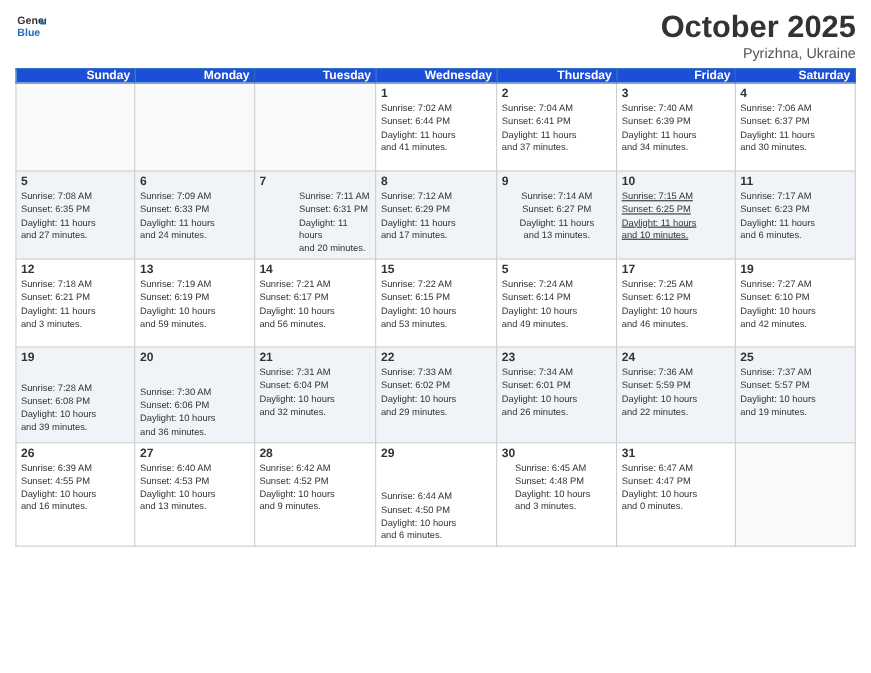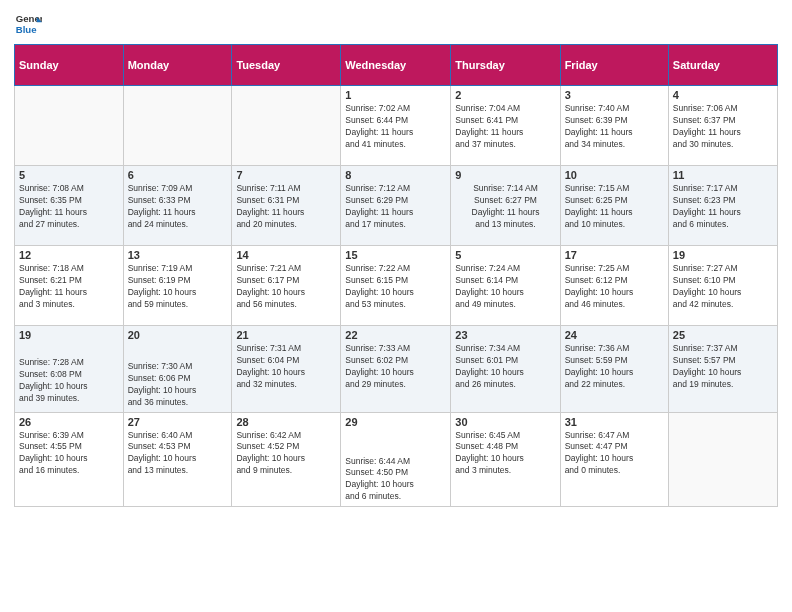--- a/index.html
+++ b/index.html
@@ -43,24 +43,24 @@
     .subtitle {
       font-size: 13px;
       color: #555;
     }
     .calendar {
       width: 100%;
       border-collapse: collapse;
       font-size: 9.5px;
     }
     .calendar th {
-      background: #be185d;
+      background: #1d4ed8;
       color: #fff;
-      padding: 14px 4px;
-      text-align: left;
+      padding: 0 4px;
+      text-align: right;
       font-size: 11px;
       font-weight: bold;
       border: 1px solid #2a6eba;
     }
     .calendar td {
       vertical-align: top;
       border: 1px solid #ccc;
       padding: 3px 4px;
       width: 113px;
       height: 80px;
@@ -93,20 +93,22 @@
 <div class="page">
   <div class="header">
     <div class="logo">
       <svg class="logo-icon" viewBox="0 0 32 32">
         <text x="2" y="14" font-size="11" font-weight="bold" fill="#333">General</text>
         <text x="2" y="26" font-size="11" font-weight="bold" fill="#1a6fba">Blue</text>
         <polygon points="26,8 32,14 26,14" fill="#1a6fba"></polygon>
       </svg>
     </div>
     <div class="title-block">
+      <div class="month-title">October 2025</div>
+      <div class="subtitle">Pyrizhna, Ukraine</div>
     </div>
   </div>
 
   <table class="calendar">
     <thead>
       <tr>
         <th>Sunday</th>
         <th>Monday</th>
         <th>Tuesday</th>
         <th>Wednesday</th>
@@ -159,42 +161,42 @@
           </td>
           <td>
             <div class="day-num">6</div>
             <div class="day-info" style="white-space: pre-line;">Sunrise: 7:09 AM
 Sunset: 6:33 PM
 Daylight: 11 hours
 and 24 minutes.</div>
           </td>
           <td>
             <div class="day-num">7</div>
-            <div class="day-info" style="white-space: pre-line;">Sunrise: 7:11 AM
+            <div class="day-info" style="white-space: pre-line; margin-left: 36px;">Sunrise: 7:11 AM
 Sunset: 6:31 PM
 Daylight: 11 hours
 and 20 minutes.</div>
           </td>
           <td>
             <div class="day-num">8</div>
             <div class="day-info" style="white-space: pre-line;">Sunrise: 7:12 AM
 Sunset: 6:29 PM
 Daylight: 11 hours
 and 17 minutes.</div>
           </td>
           <td>
             <div class="day-num">9</div>
             <div class="day-info" style="white-space: pre-line; text-align: center;">Sunrise: 7:14 AM
 Sunset: 6:27 PM
 Daylight: 11 hours
 and 13 minutes.</div>
           </td>
           <td>
             <div class="day-num">10</div>
-            <div class="day-info" style="white-space: pre-line;">Sunrise: 7:15 AM
+            <div class="day-info" style="white-space: pre-line; text-decoration: underline;">Sunrise: 7:15 AM
 Sunset: 6:25 PM
 Daylight: 11 hours
 and 10 minutes.</div>
           </td>
           <td>
             <div class="day-num">11</div>
             <div class="day-info" style="white-space: pre-line;">Sunrise: 7:17 AM
 Sunset: 6:23 PM
 Daylight: 11 hours
 and 6 minutes.</div>
@@ -326,21 +328,21 @@
           </td>
           <td>
             <div class="day-num">29</div>
             <div class="day-info" style="white-space: pre-line; margin-top: 28px;">Sunrise: 6:44 AM
 Sunset: 4:50 PM
 Daylight: 10 hours
 and 6 minutes.</div>
           </td>
           <td>
             <div class="day-num">30</div>
-            <div class="day-info" style="white-space: pre-line;">Sunrise: 6:45 AM
+            <div class="day-info" style="white-space: pre-line; margin-left: 12px;">Sunrise: 6:45 AM
 Sunset: 4:48 PM
 Daylight: 10 hours
 and 3 minutes.</div>
           </td>
           <td>
             <div class="day-num">31</div>
             <div class="day-info" style="white-space: pre-line;">Sunrise: 6:47 AM
 Sunset: 4:47 PM
 Daylight: 10 hours
 and 0 minutes.</div>

